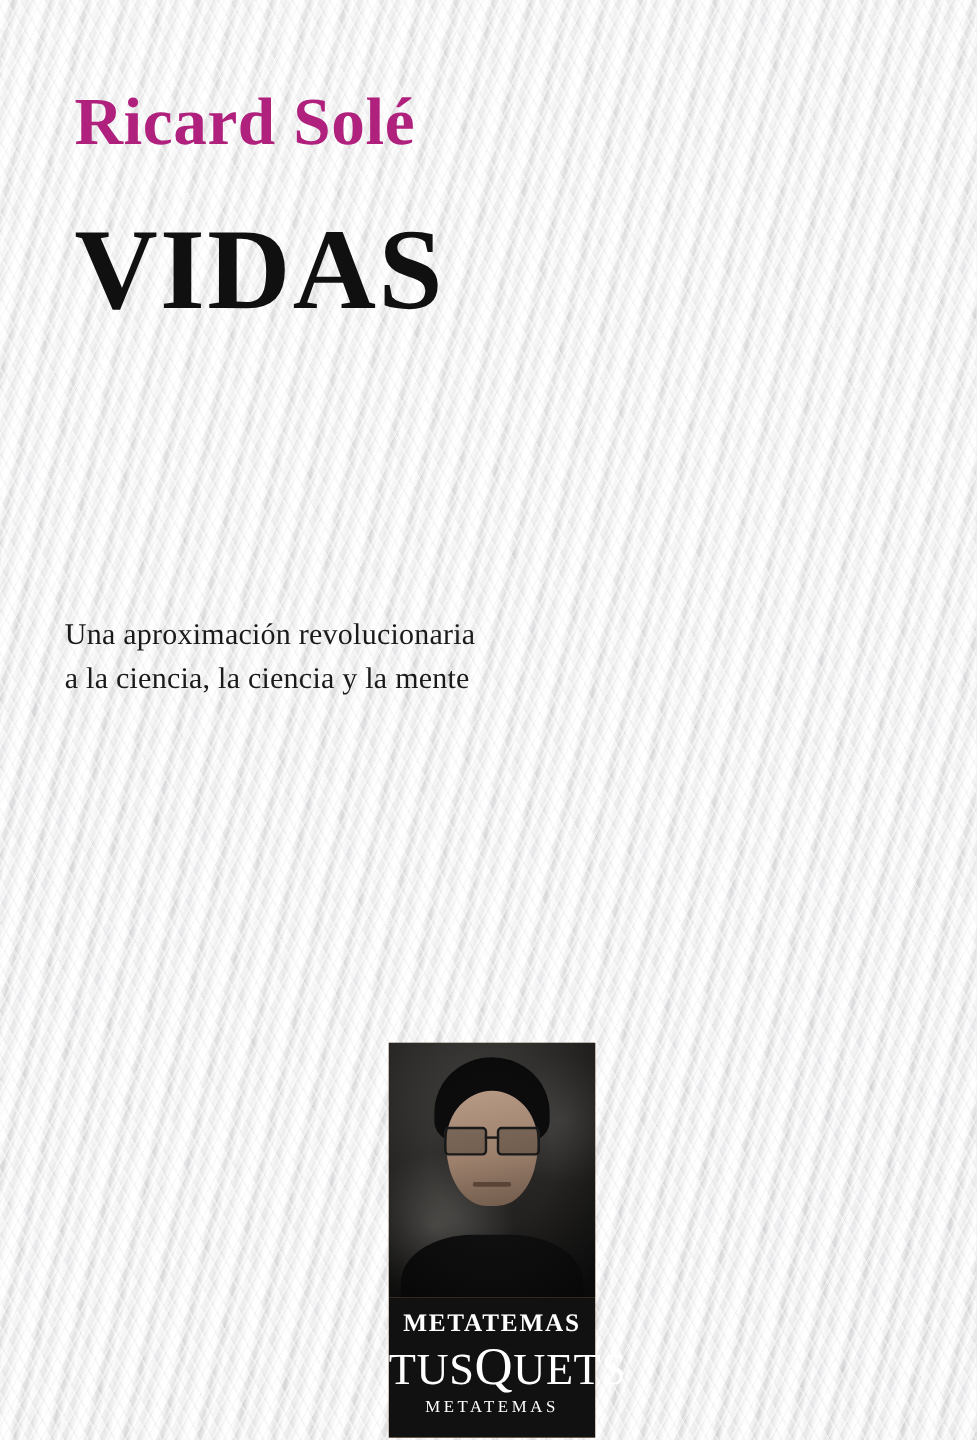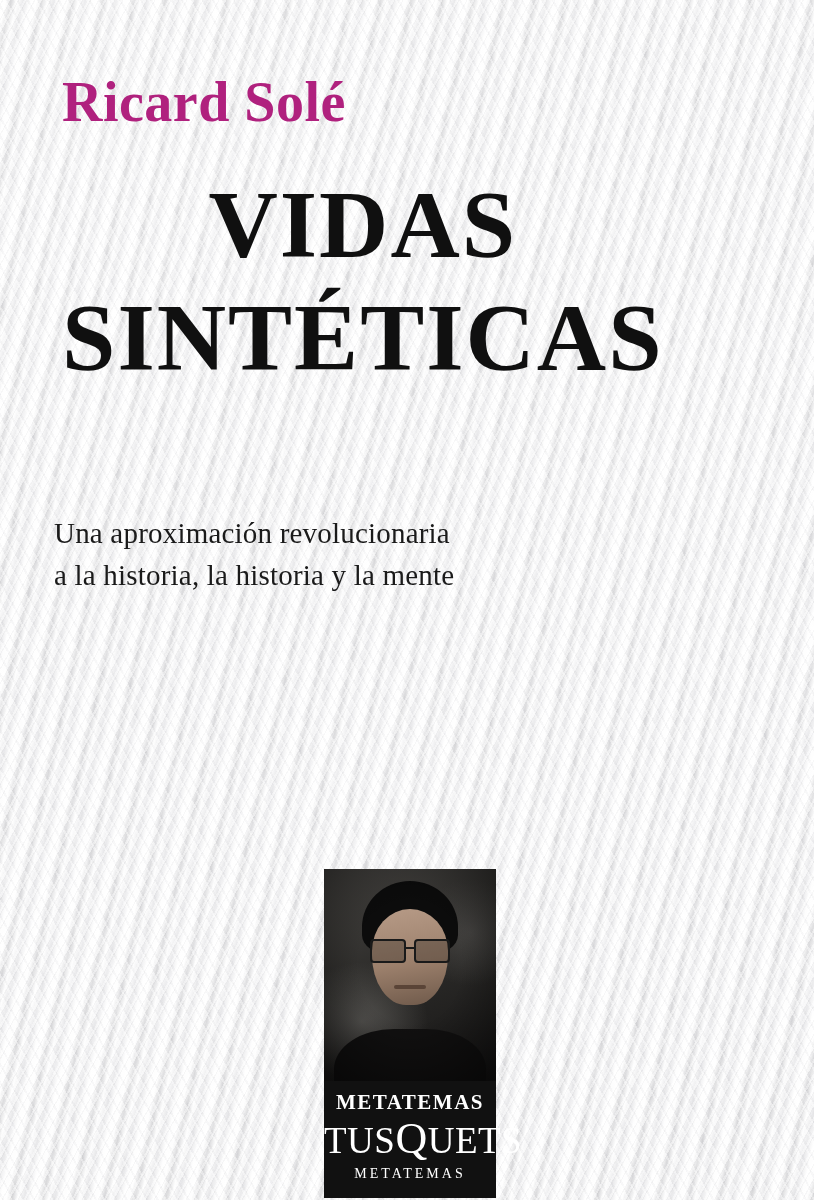--- a/index.html
+++ b/index.html
@@ -93,21 +93,21 @@
   .title-line {
     display: block;
     white-space: nowrap;
   }
 
   .subtitle {
     position: absolute;
     left: 54px;
     top: 512px;
     color: #1a1a1a;
-    font-size: 29px;
+    font-size: 25px;
     line-height: 1.45;
     letter-spacing: 0.2px;
   }
   .subtitle-line {
     display: block;
     white-space: nowrap;
   }
 
   
   .pub-block {
@@ -220,26 +220,25 @@
 
 <div class="cover">
   <div class="cover-bg"></div>
 
   <div class="content">
 
     <div class="author">Ricard Solé</div>
 
     <div class="title">
       <span class="title-line">Vidas</span>
-      <span class="title-line">Sintéticas</span>
     </div>
 
     <div class="subtitle">
       <span class="subtitle-line">Una aproximación revolucionaria</span>
-      <span class="subtitle-line">a la historia, la historia y la mente</span>
+      <span class="subtitle-line">a la ciencia, la ciencia y la mente</span>
     </div>
 
     <div class="pub-block">
       <div class="portrait">
         <div class="p-bg"></div>
         <div class="hair"></div>
         <div class="face"></div>
         <div class="glasses">
           <div class="lens left"></div>
           <div class="bridge"></div>

